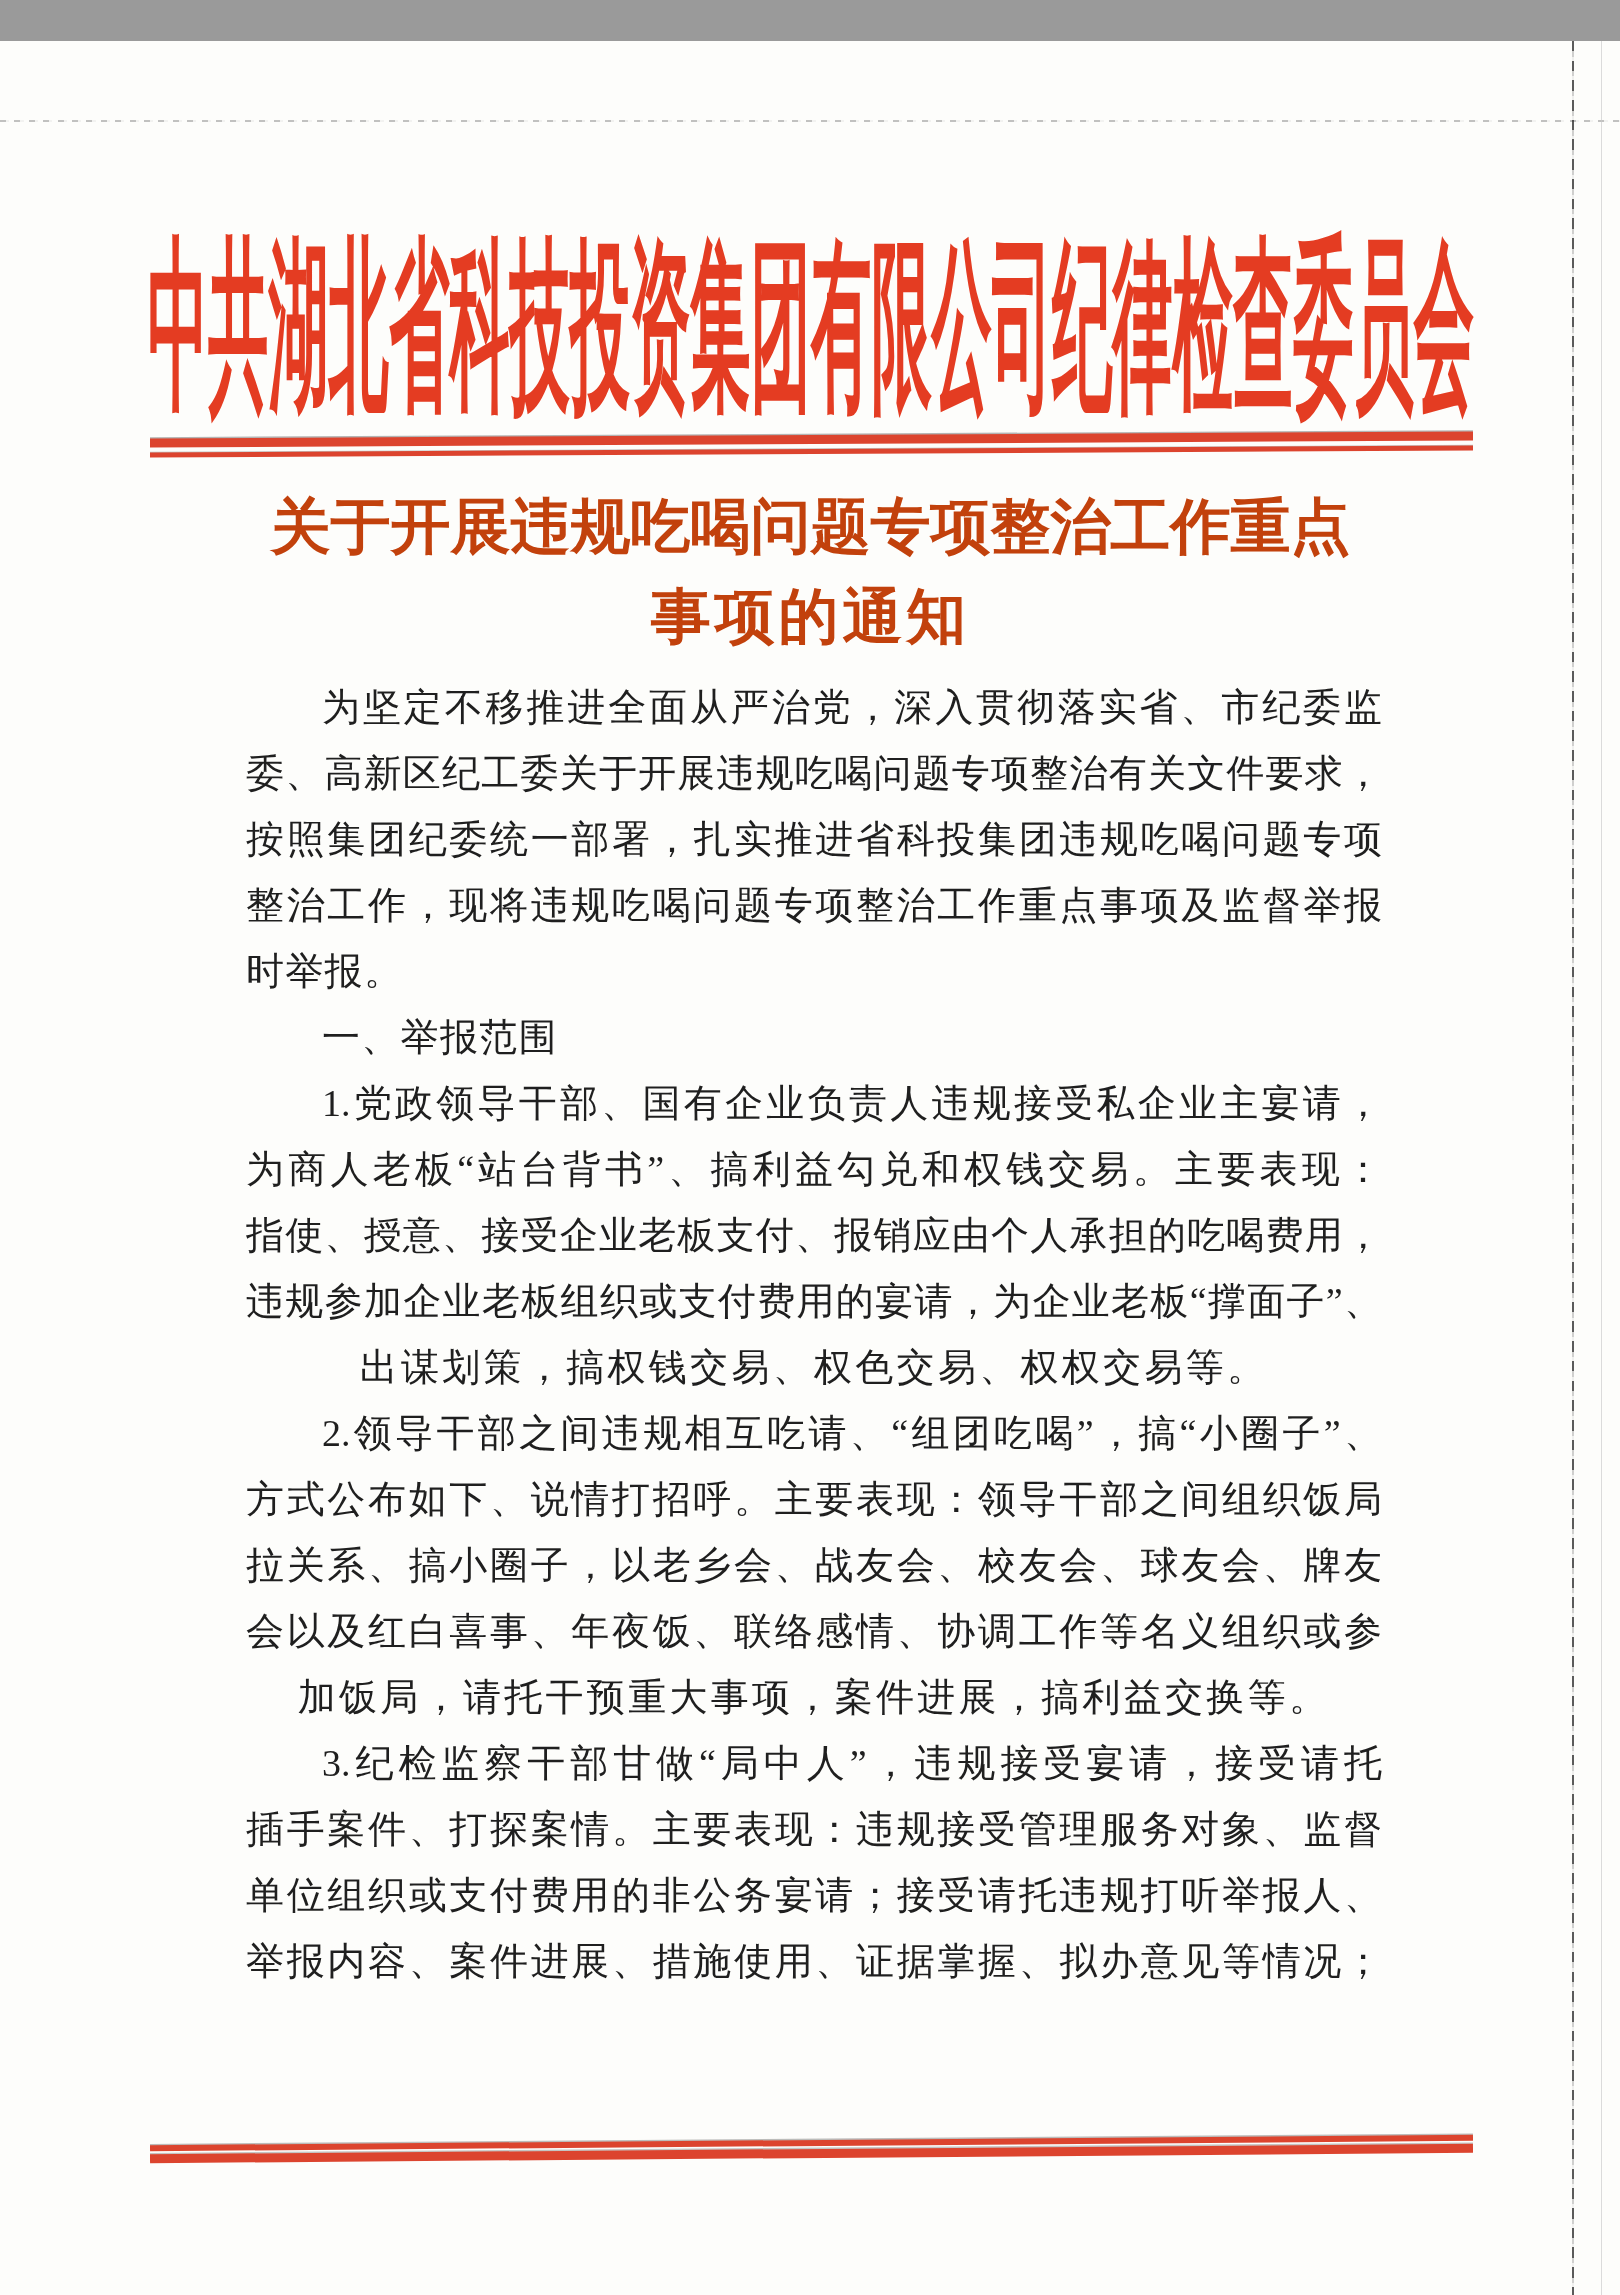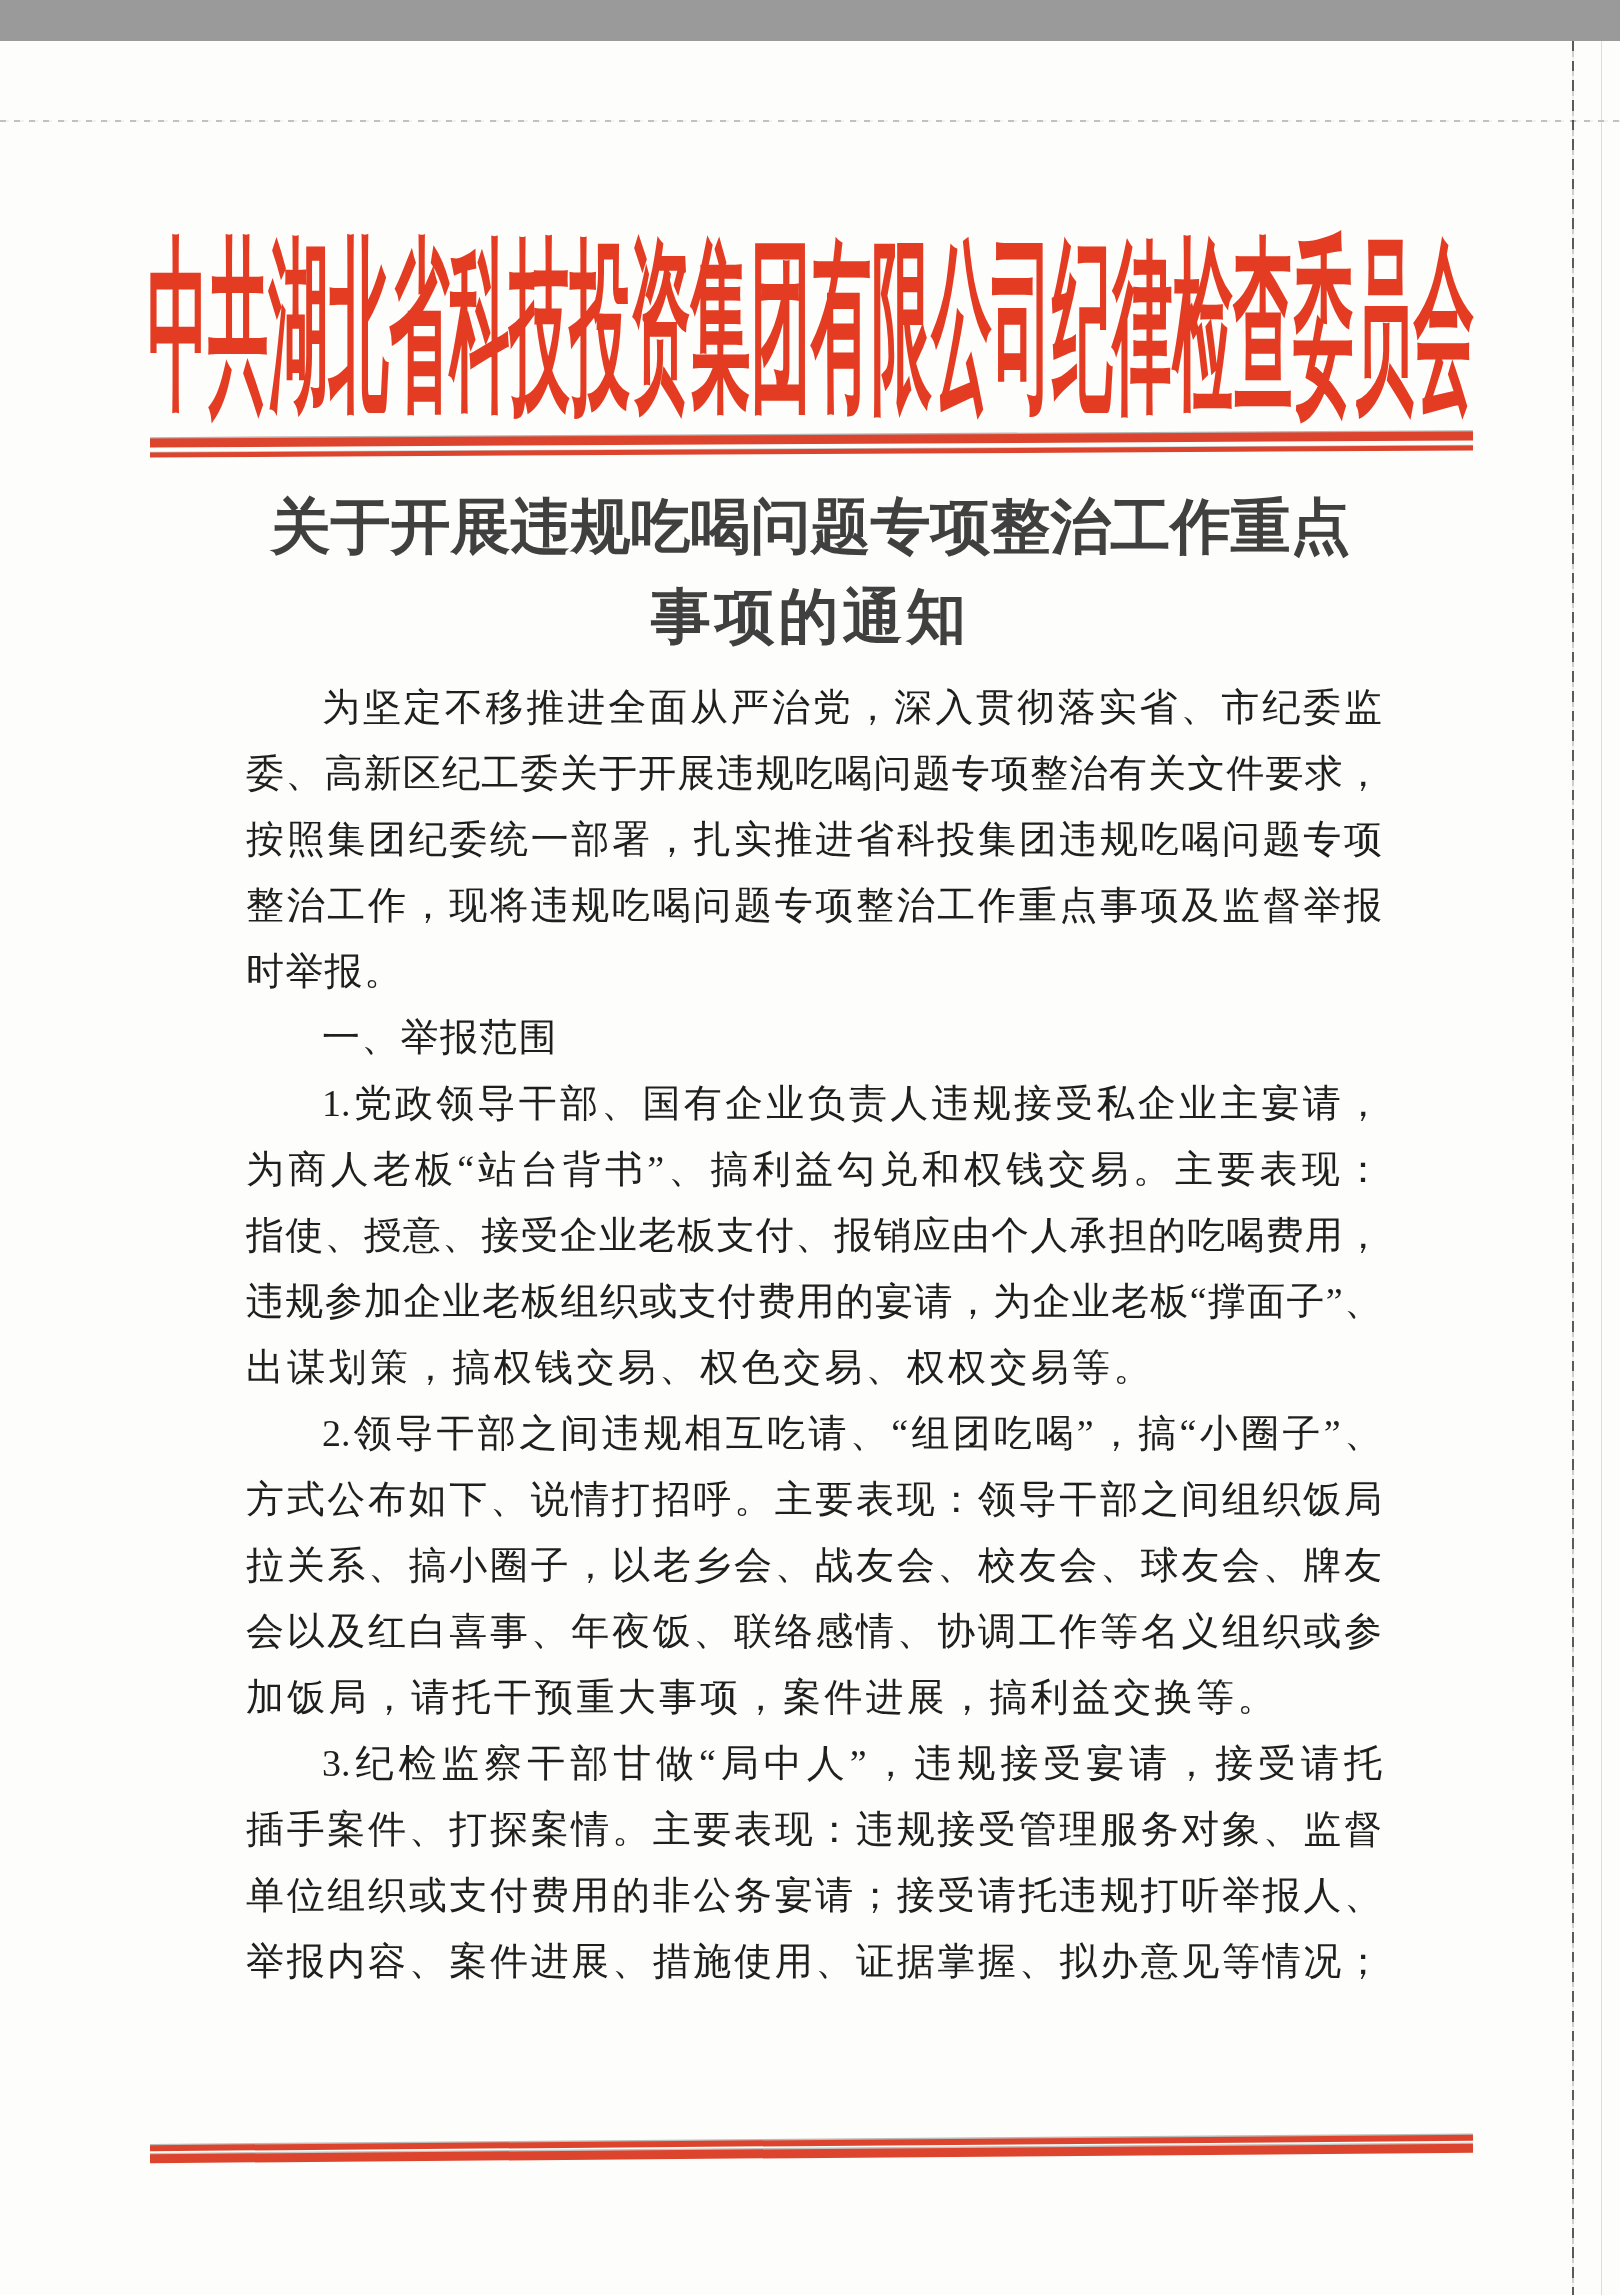--- a/index.html
+++ b/index.html
@@ -46,21 +46,21 @@
   
   .rule{position:absolute;left:150px;width:1323px;background:var(--rule-red);}
   .rule-top-thick{top:394px;height:8.5px;transform:rotate(-0.3deg);box-shadow:0 -1.3px 0 rgba(90,90,90,.45);}
   .rule-top-thin{top:408px;height:5.3px;transform:rotate(-0.3deg);box-shadow:0 -0.7px 0 rgba(90,90,90,.35);}
   
   .rule-bottom-thin{top:2099px;height:5.9px;transform:rotate(-0.45deg);box-shadow:0 -1.3px 0 rgba(90,90,90,.4);}
   .rule-bottom-thick{top:2108px;height:9.2px;transform:rotate(-0.45deg);box-shadow:0 -1.3px 0 rgba(90,90,90,.35);}
   
   .doc-title{
     position:absolute;left:0;width:100%;
-    text-align:center;color:#404040;
+    text-align:center;color:#c2410c;
     font-size:60px;font-weight:bold;line-height:66px;
     letter-spacing:0;
   }
   .doc-title.l1{top:453px;}
   .doc-title.l2{top:543px;letter-spacing:3.9px;}
   
   .body-block{
     position:absolute;left:246px;top:633px;width:1136px;
     color:var(--ink);
     font-size:38px;
@@ -71,21 +71,21 @@
     text-align:left;
     letter-spacing:1.3px;
   }
   .bl.j{
     white-space:normal;
     text-align:justify;text-align-last:justify;
     letter-spacing:0;
     overflow:hidden;
   }
   .bl.ind{padding-left:76px;}
-  .bl.sp{letter-spacing:3.3px;}
+  .bl.sp{letter-spacing:3.3px;text-align:center;}
 </style>
 </head>
 <body>
 
 <div class="page">
 
   <div class="scan-top"></div>
   <div class="scan-vert-dark"></div>
   <div class="scan-vert-light"></div>
 

